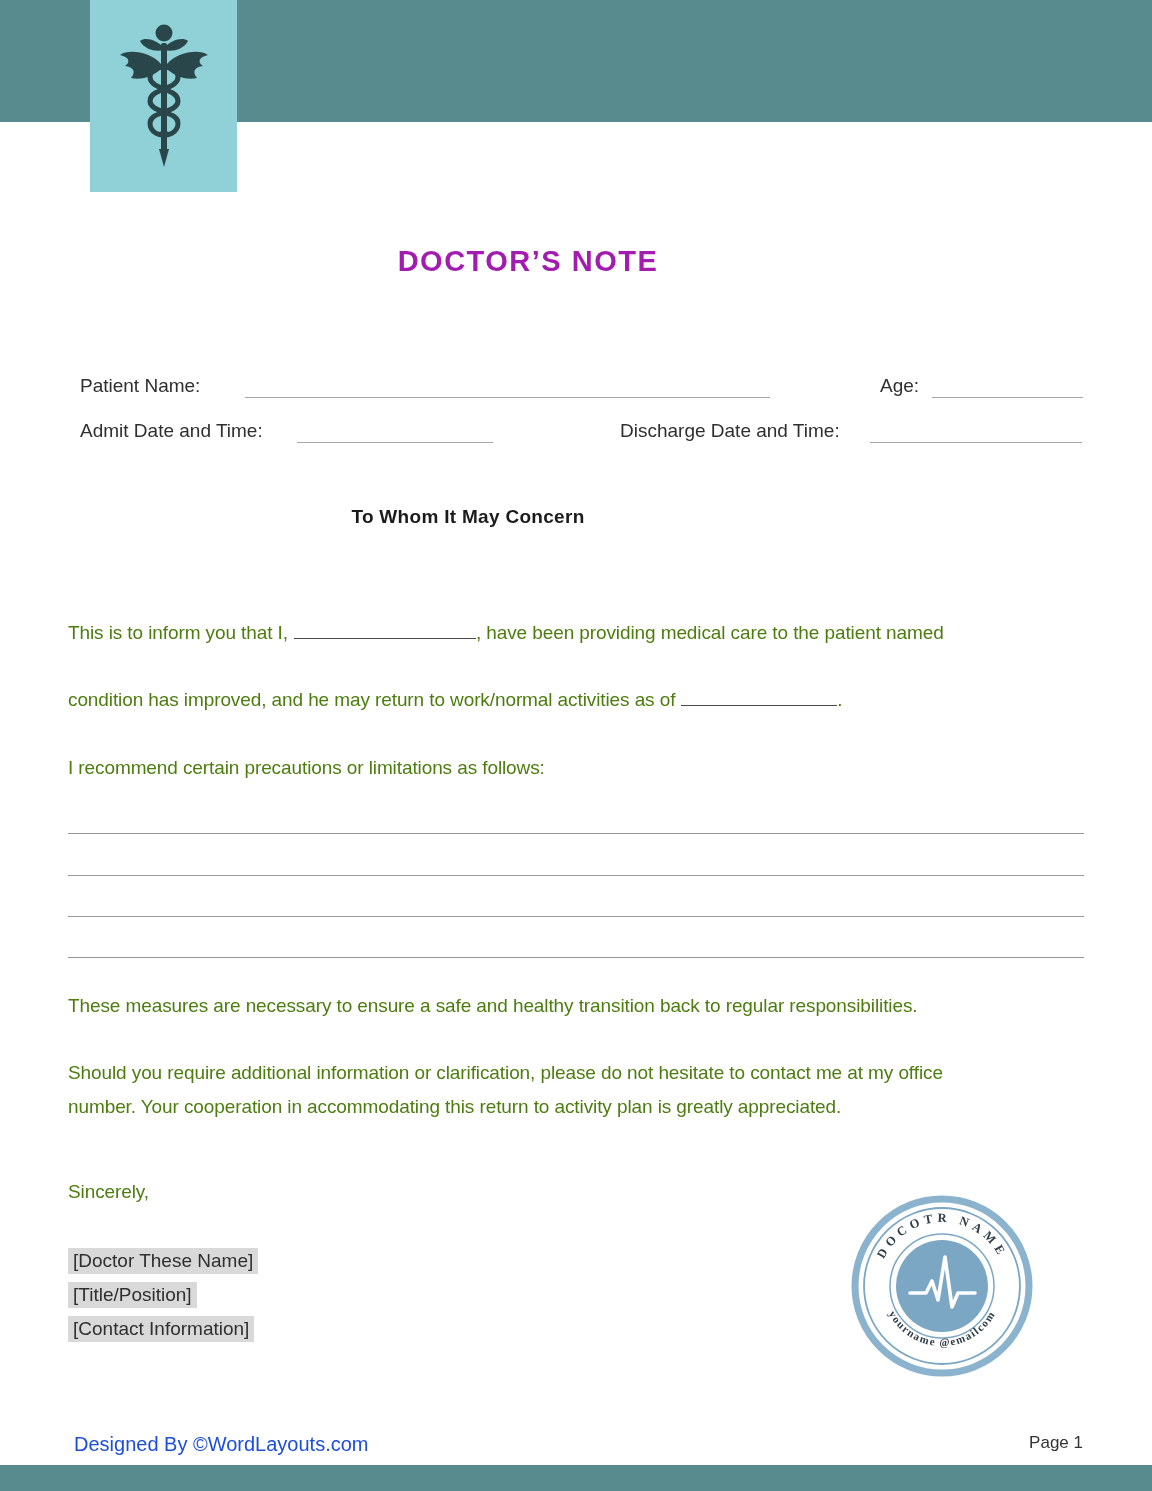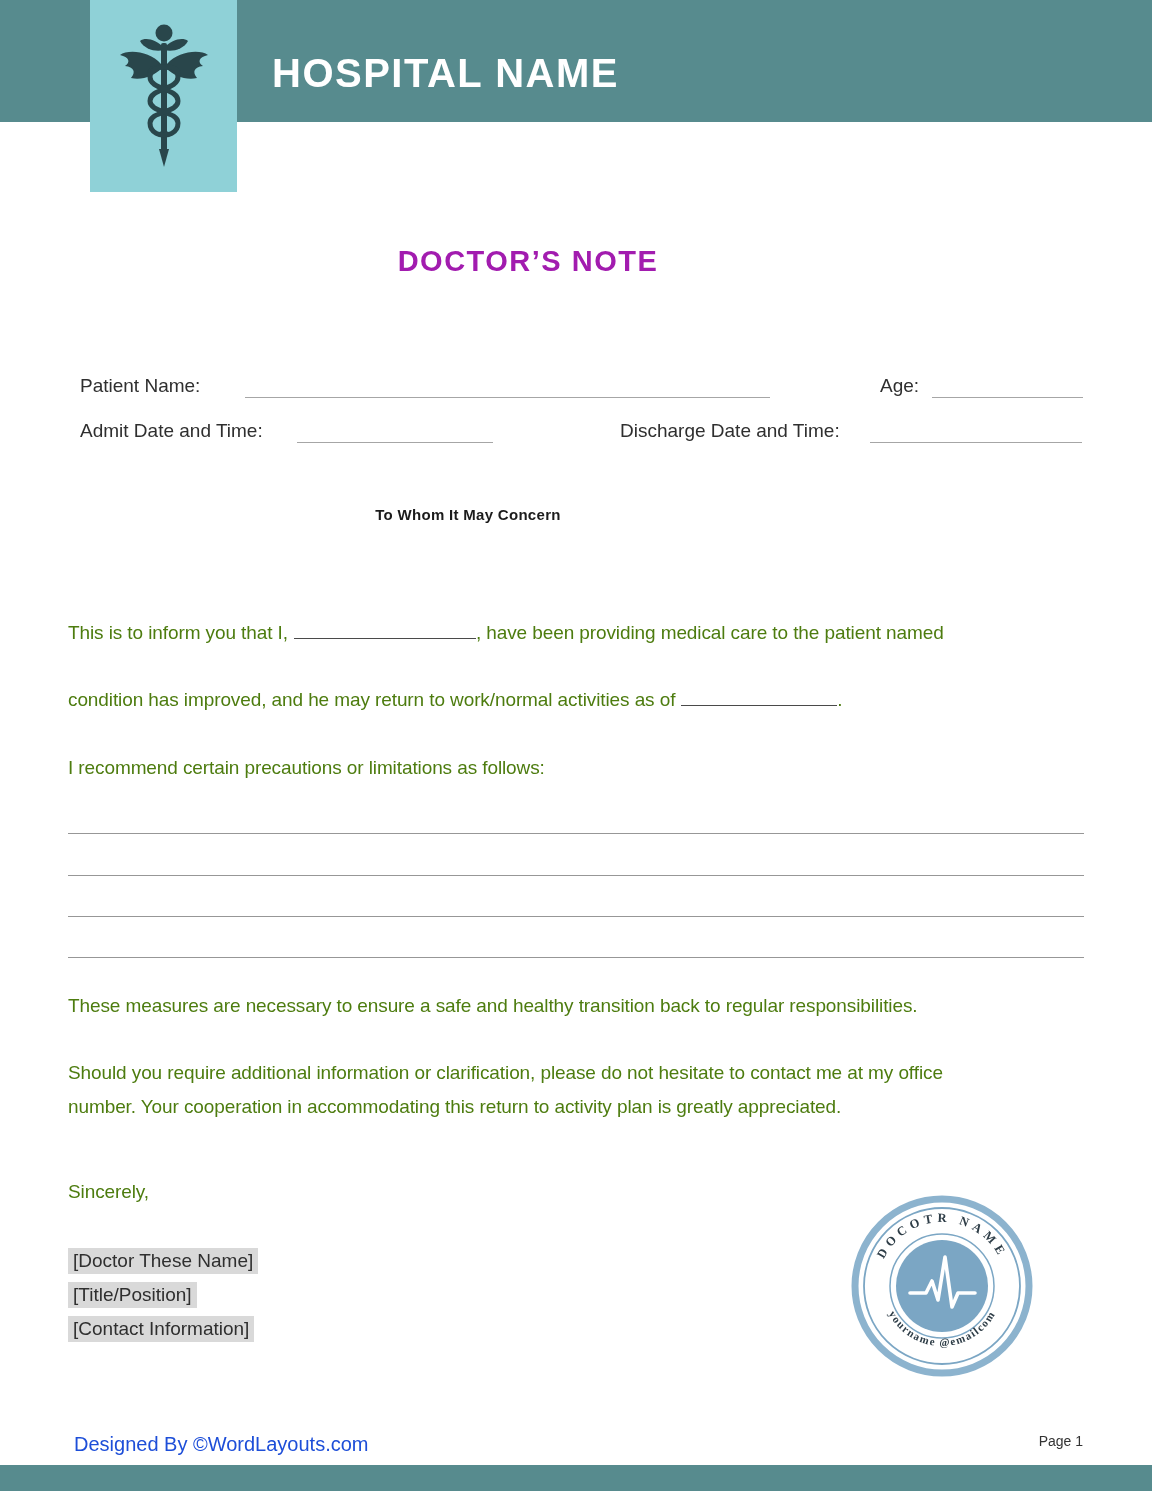--- a/index.html
+++ b/index.html
@@ -21,36 +21,36 @@
   .header-contact{position:absolute;left:848px;top:40px;font-size:21px;font-weight:bold;
     color:#ffffff;line-height:32px;}
   
   .doc-title{position:absolute;left:0;top:245px;width:1056px;text-align:center;
     font-size:29px;font-weight:bold;color:#a21caf;letter-spacing:1.5px;}
   
   .flabel{position:absolute;font-size:19px;color:#2f2f2f;white-space:nowrap;}
   .fline{position:absolute;border-bottom:1px solid #a6a6a6;height:0;}
   
   .salutation{position:absolute;left:0;top:506px;width:936px;text-align:center;
-    font-size:15px;font-weight:bold;color:#1b1b1b;letter-spacing:.3px;}
+    font-size:19px;font-weight:bold;color:#1b1b1b;letter-spacing:.3px;}
   
   .bodyline{position:absolute;left:68px;font-size:19px;color:#4d7c0f;white-space:nowrap;
     letter-spacing:-0.1px;}
   .blank{display:inline-block;height:0.85em;border-bottom:1.5px solid #4a4a4a;
     margin-left:6px;vertical-align:baseline;}
   .b1{width:182px;} .b2{width:138px;} .b3{width:156px;}
   .rule{position:absolute;left:68px;width:1016px;border-top:1px solid #979797;height:0;}
   
   .sig-line{position:absolute;left:68px;font-size:19px;color:#2f2f2f;
     background:#d9d9d9;padding:2px 5px;white-space:nowrap;}
   
   .stamp{position:absolute;left:848px;top:1192px;width:188px;height:188px;}
   
   .footer-left{position:absolute;left:74px;top:1433px;font-size:20px;color:#1d4ed8;}
-  .footer-right{position:absolute;right:69px;top:1433px;font-size:14px;color:#333333;}
+  .footer-right{position:absolute;right:69px;top:1433px;font-size:17px;color:#333333;}
   .band-bottom{position:absolute;left:0;top:1465px;width:1152px;height:26px;background:#578b8e;}
 </style>
 </head>
 <body>
 
 <div class="page">
 
   <div class="band-top"></div>
 
   <div class="logo-box">
@@ -64,21 +64,20 @@
         <rect x="47" y="22" width="6" height="108" rx="2"></rect>
         <polygon points="45,128 55,128 50,146"></polygon>
       </g>
       <g fill="none" stroke="#29464b" stroke-width="5" stroke-linecap="round">
         <path d="M36,52 C36,43 64,43 64,56 C64,69 36,67 36,80 C36,92 64,90 64,102 C64,112 53,116 47,113"></path>
         <path d="M64,52 C64,43 36,43 36,56 C36,69 64,67 64,80 C64,92 36,90 36,102 C36,112 47,116 53,113"></path>
       </g>
     </svg>
   </div>
 
-  <div class="hospital-name">HOSPITAL NAME</div>
 
 
   <div class="doc-title">DOCTOR’S NOTE</div>
 
   <div class="flabel" style="left:80px;top:375px;">Patient Name:</div>
   <div class="fline" style="left:245px;top:397px;width:525px;"></div>
 
   <div class="flabel" style="left:880px;top:375px;">Age:</div>
   <div class="fline" style="left:932px;top:397px;width:151px;"></div>
 

